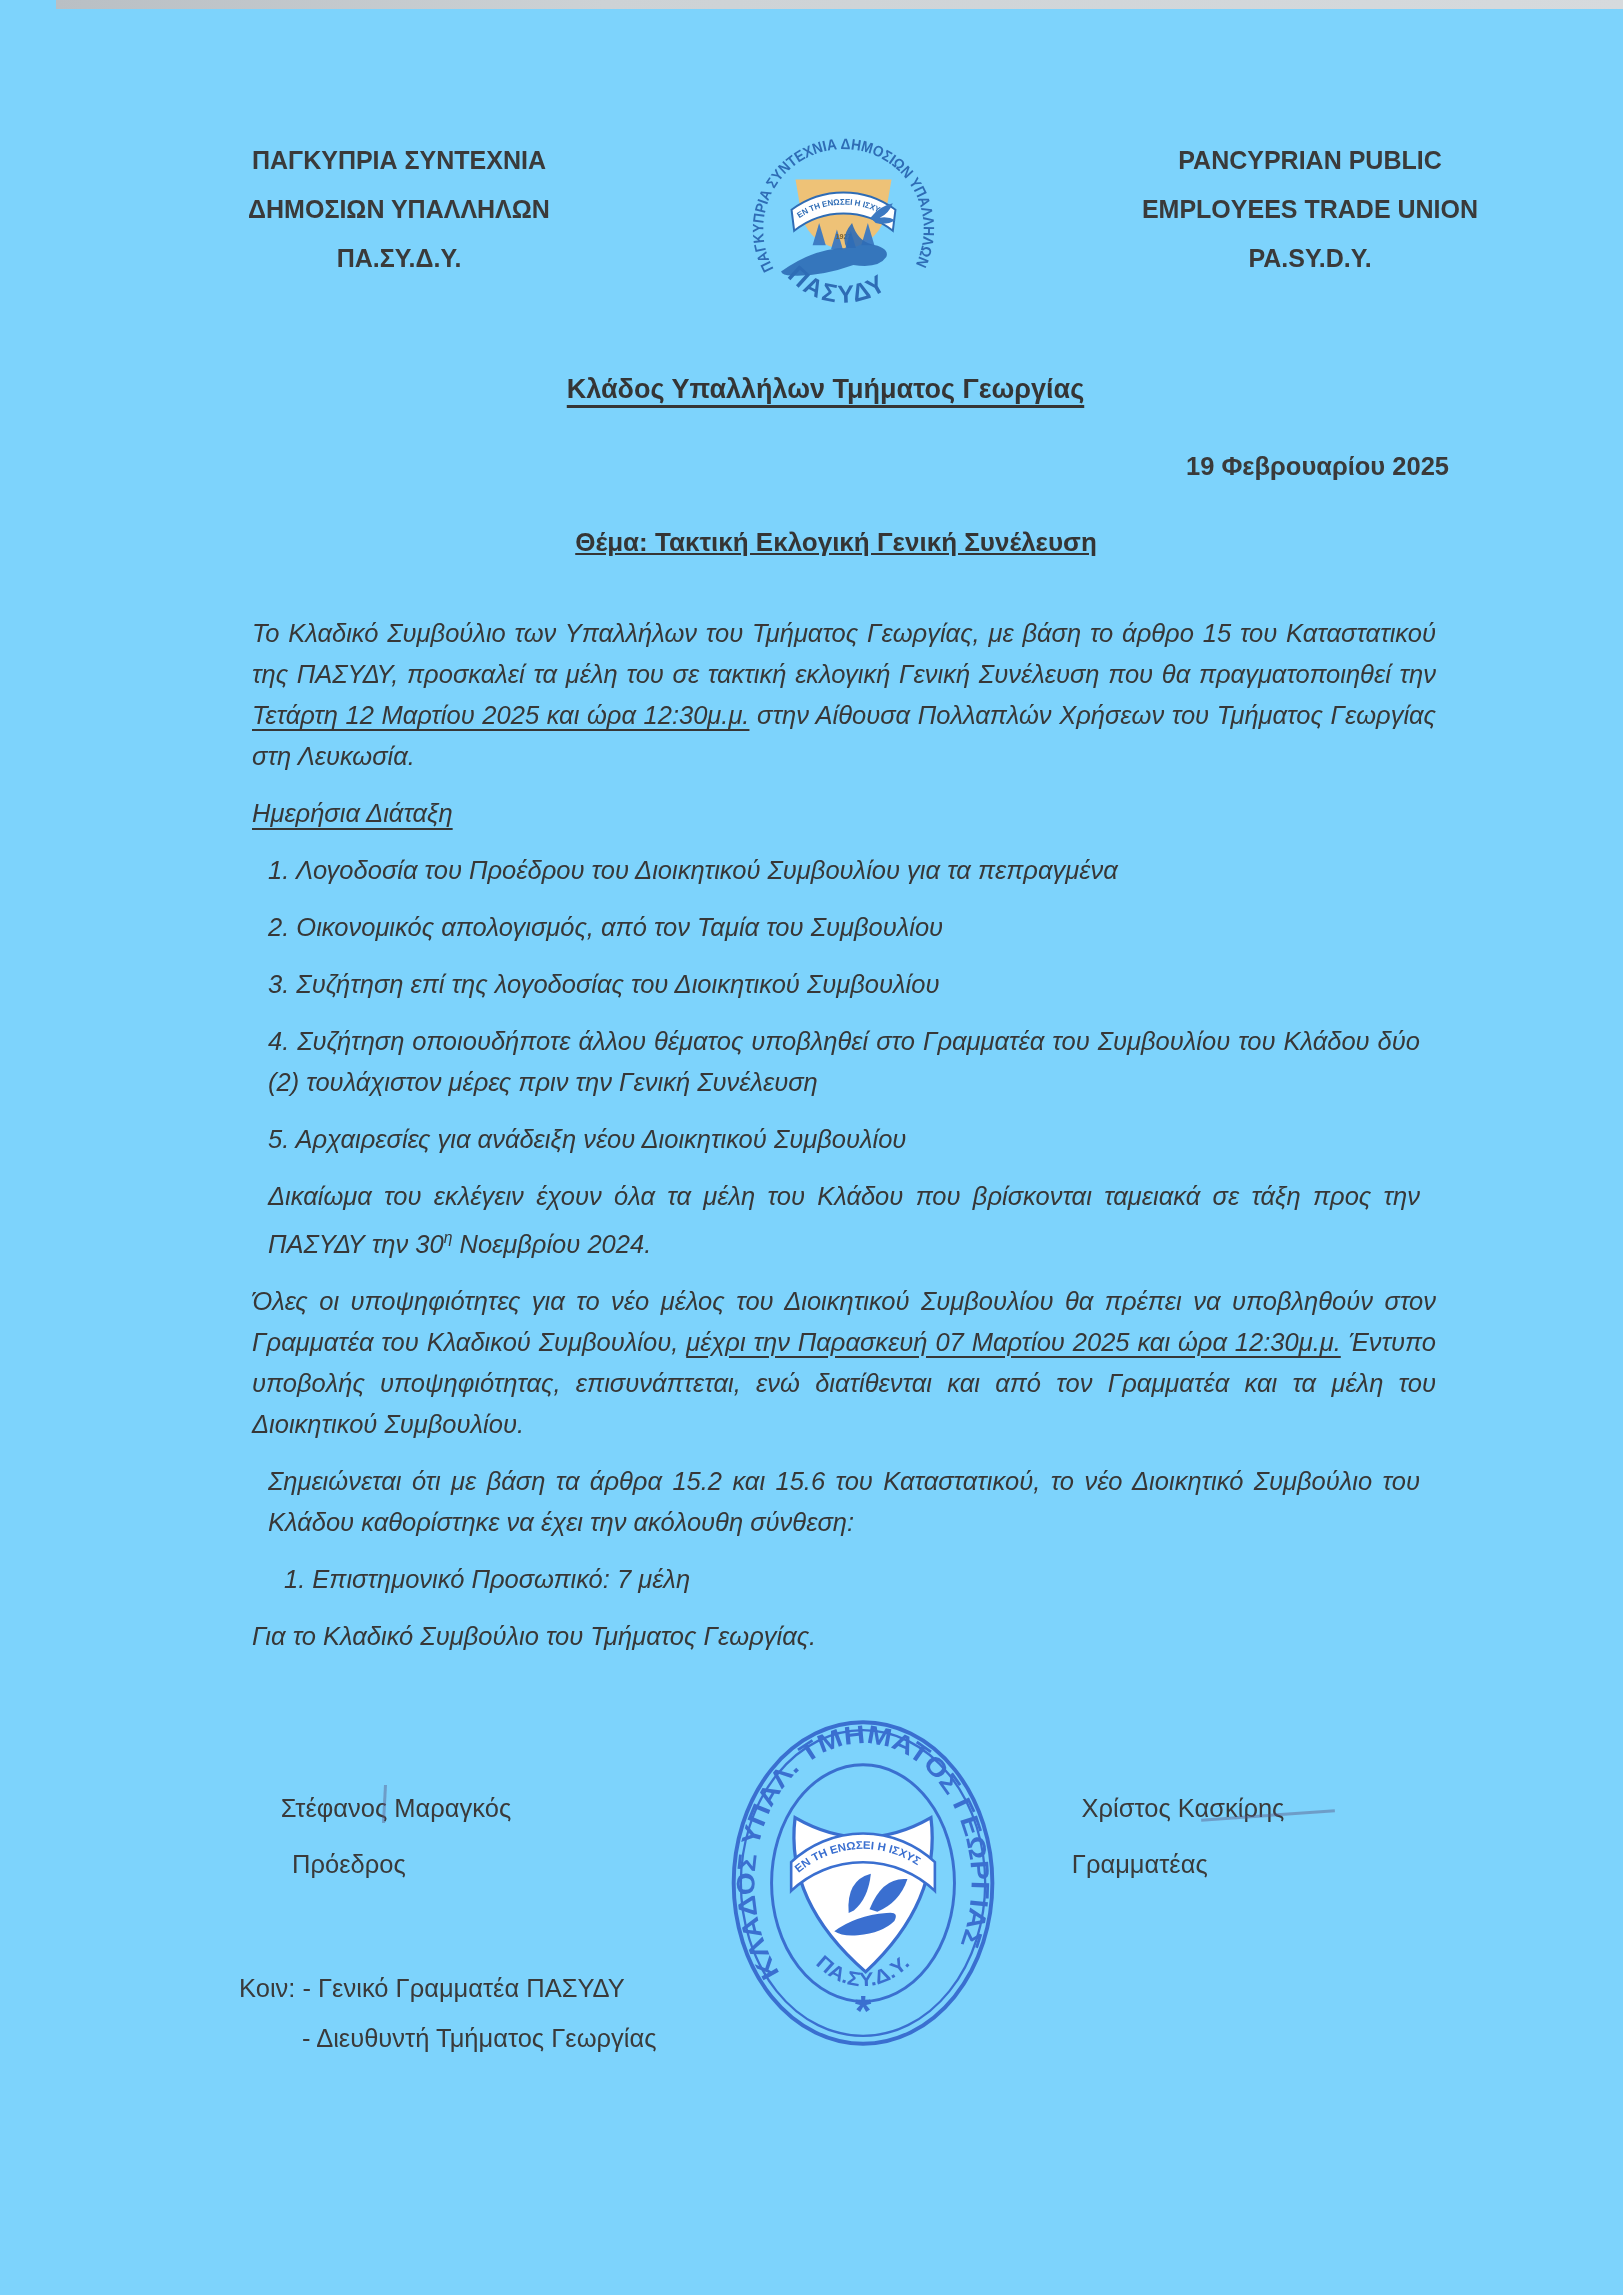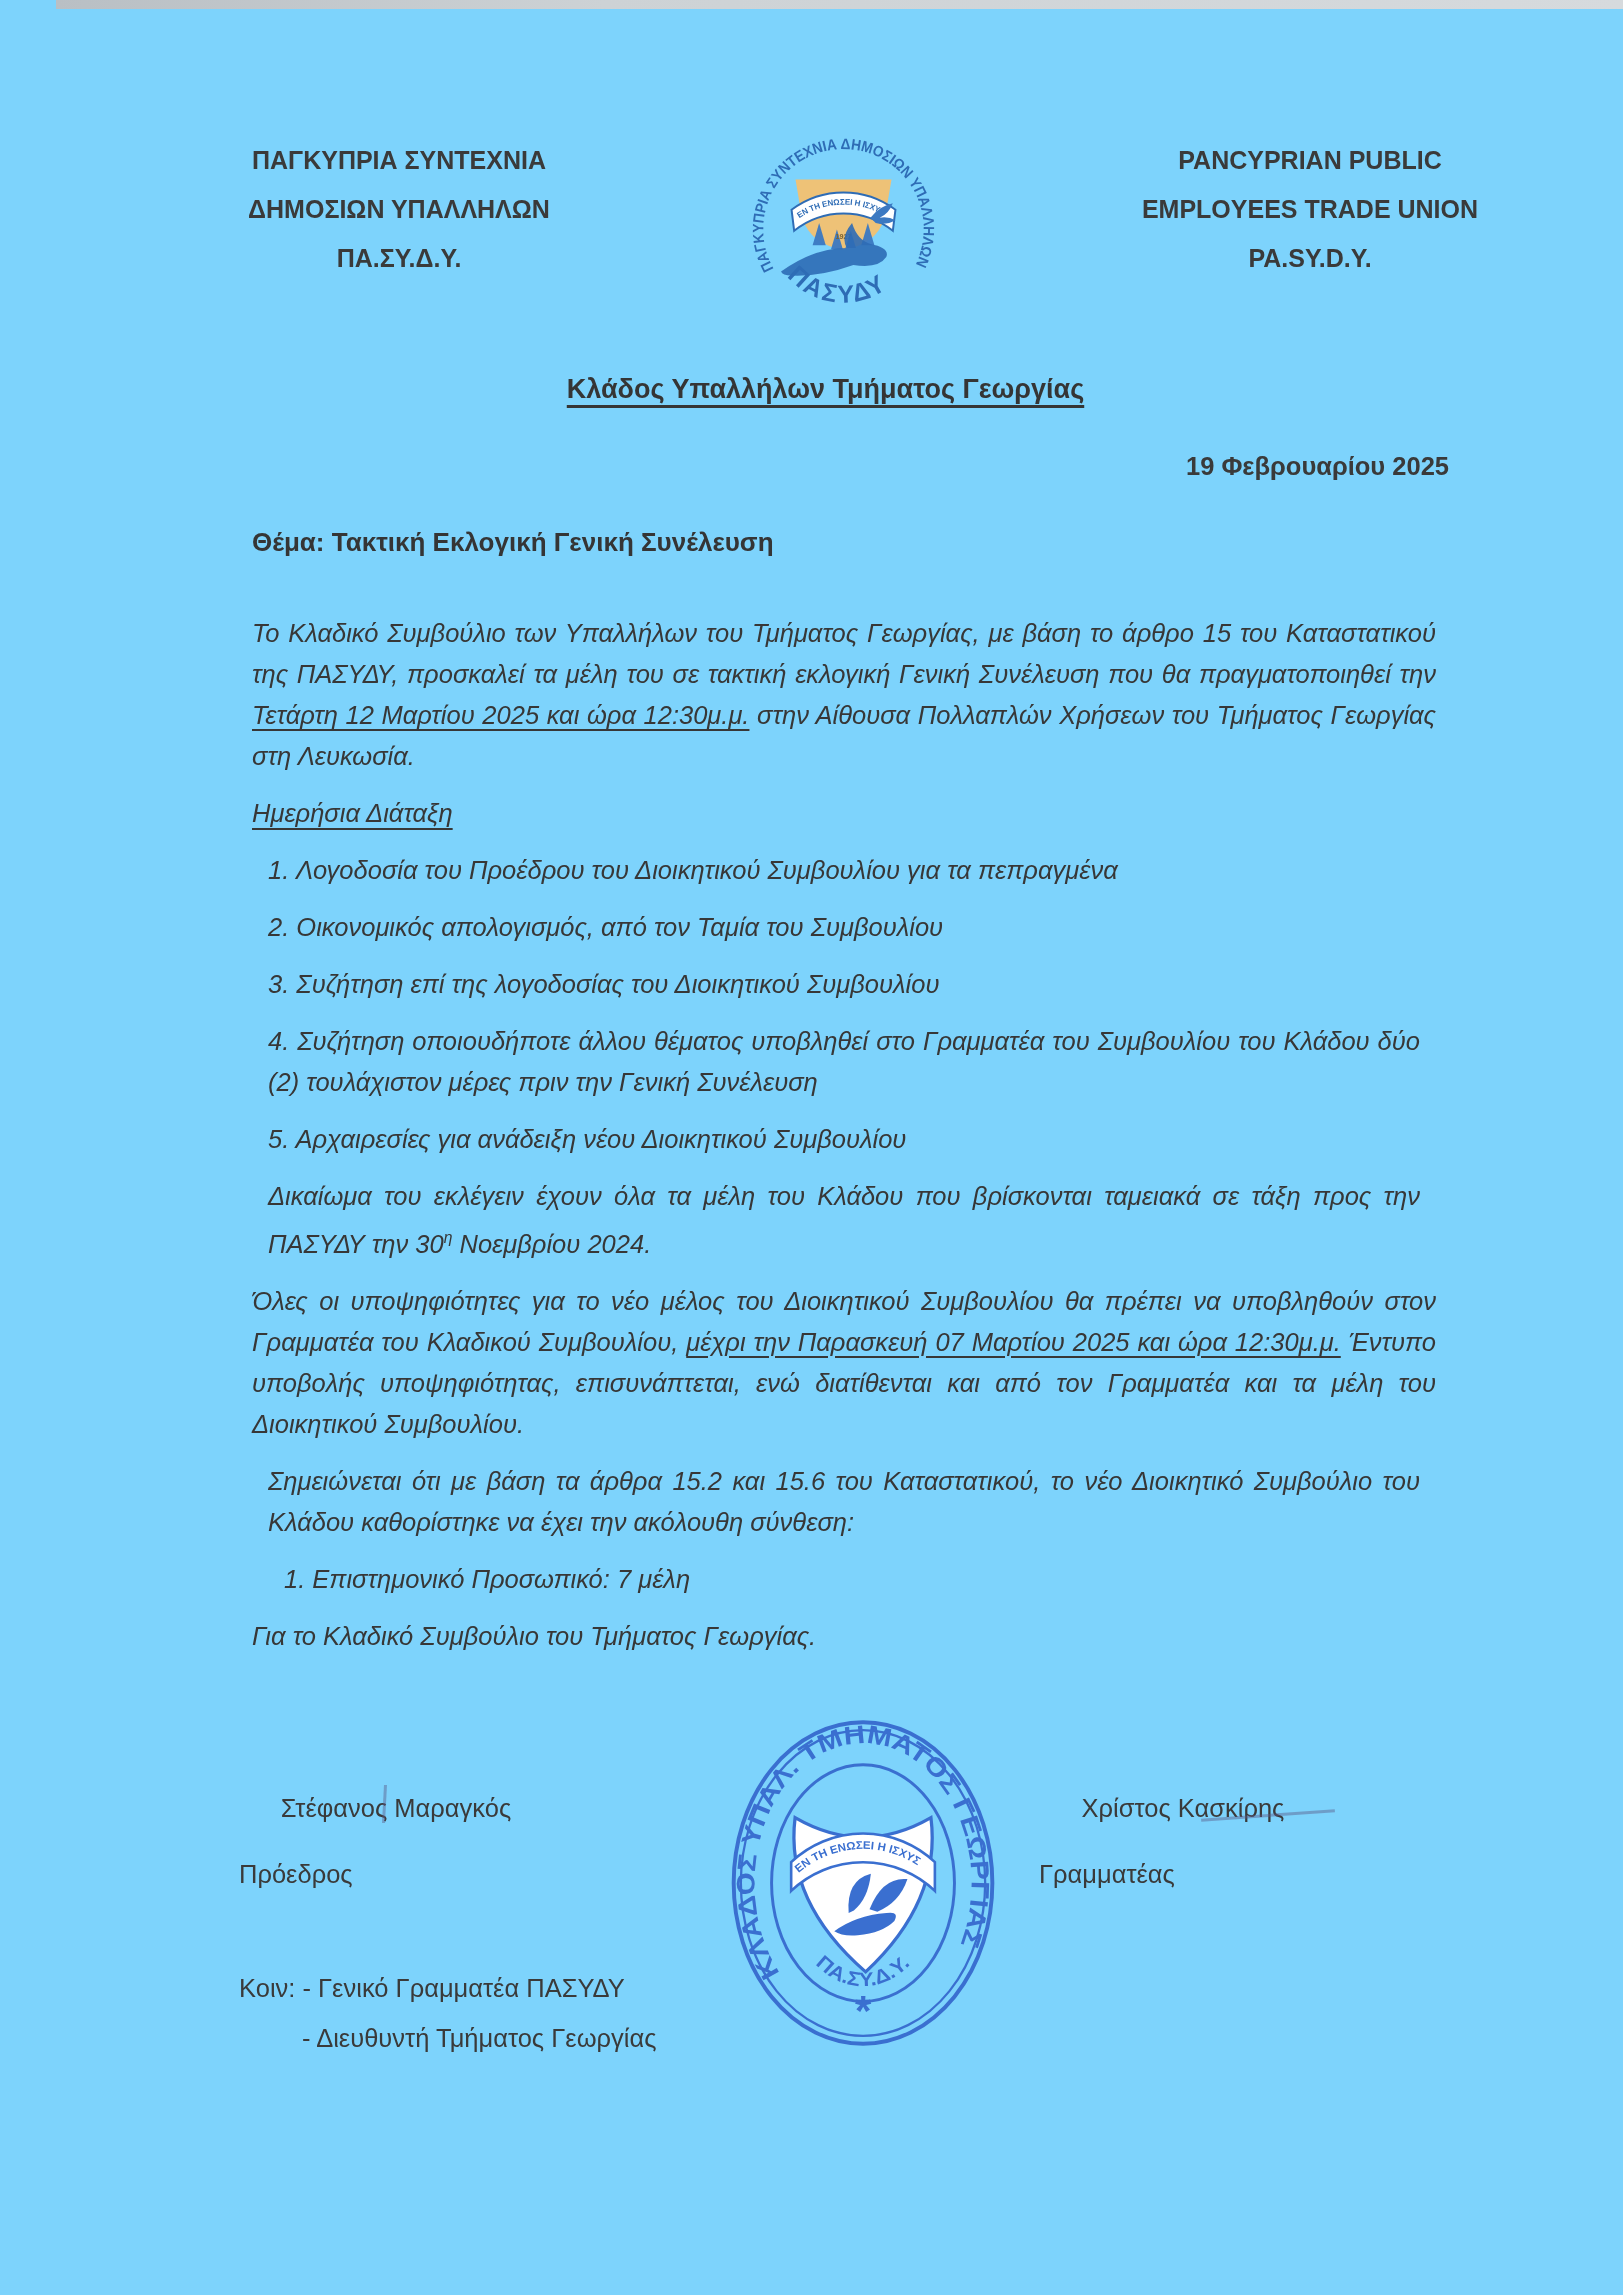--- a/index.html
+++ b/index.html
@@ -14,42 +14,42 @@
     font-size:25px;line-height:49px;font-weight:600;color:#3a3a3a;}
   .hdr-left{left:216px;}
   .hdr-right{left:1127px;}
   .hdr-block .acronym{font-weight:700;}
   .logo-svg{position:absolute;left:735px;top:119px;width:217px;height:217px;}
   
   .title{position:absolute;left:0;top:374px;width:1623px;text-align:center;
     font-size:27px;font-weight:700;color:#353535;}
   .title span{text-decoration:underline;text-decoration-thickness:2.6px;text-underline-offset:7.2px;margin-left:28px;}
   .date{position:absolute;top:452px;right:174px;font-size:25.5px;font-weight:700;color:#3a3a3a;margin-left:37px;}
-  .subject{position:absolute;left:252px;top:527px;width:1216px;
-    font-size:26px;font-weight:700;color:#353535;}
+  .subject{position:absolute;left:228px;top:527px;width:1216px;text-align:center;
+    font-size:26px;font-weight:700;color:#353535;text-decoration:underline;}
   
   .flow{position:absolute;left:236px;top:597px;width:1216px;
     font-size:25.5px;line-height:41px;color:#373737;text-align:justify;}
   .flow p,.flow div{margin:16px;font-style:italic;}
   .u{text-decoration:underline;text-decoration-thickness:2px;text-underline-offset:5.2px;}
   .agenda-heading{margin-top:25px;text-align:left;}
   .agenda-heading span{text-decoration:underline;text-decoration-thickness:2px;text-underline-offset:5.9px;}
   .agenda{margin-top:9.2px;}
   .eligibility{margin-top:25px;}
   .eligibility sup{font-size:15.7px;}
   .candidacy{margin-top:27.5px;}
   .composition{margin-top:27.5px;}
   .comp-item{text-align:left;white-space:pre-wrap;}
   .closing{margin-top:27.5px;text-align:left;}
   
   .sig{position:absolute;top:1794px;font-size:25.5px;color:#3a3a3a;}
   .sig-left{left:239px;width:314px;}
   .sig-right{left:1039px;width:288px;}
   .sig .name{display:block;text-align:center;}
-  .sig .role{display:block;margin-top:37px;text-align:left;width:70%;}
+  .sig .role{display:block;margin-top:27px;text-align:center;width:70%;}
   .pen-mark{position:absolute;background:#5c5c8a;opacity:.45;}
   .pen-left{left:383px;top:1785px;width:2.6px;height:38px;transform:rotate(3deg);}
   .pen-right{left:1201px;top:1814px;width:134px;height:2.6px;transform:rotate(-4deg);}
   
   .stamp-svg{position:absolute;left:718px;top:1705px;width:292px;height:358px;}
   
   .cc{position:absolute;left:239px;top:1963px;font-size:25.5px;line-height:50px;color:#3a3a3a;}
   .cc .cc-line2{padding-left:63px;text-align:center;}
 </style>
 </head>

